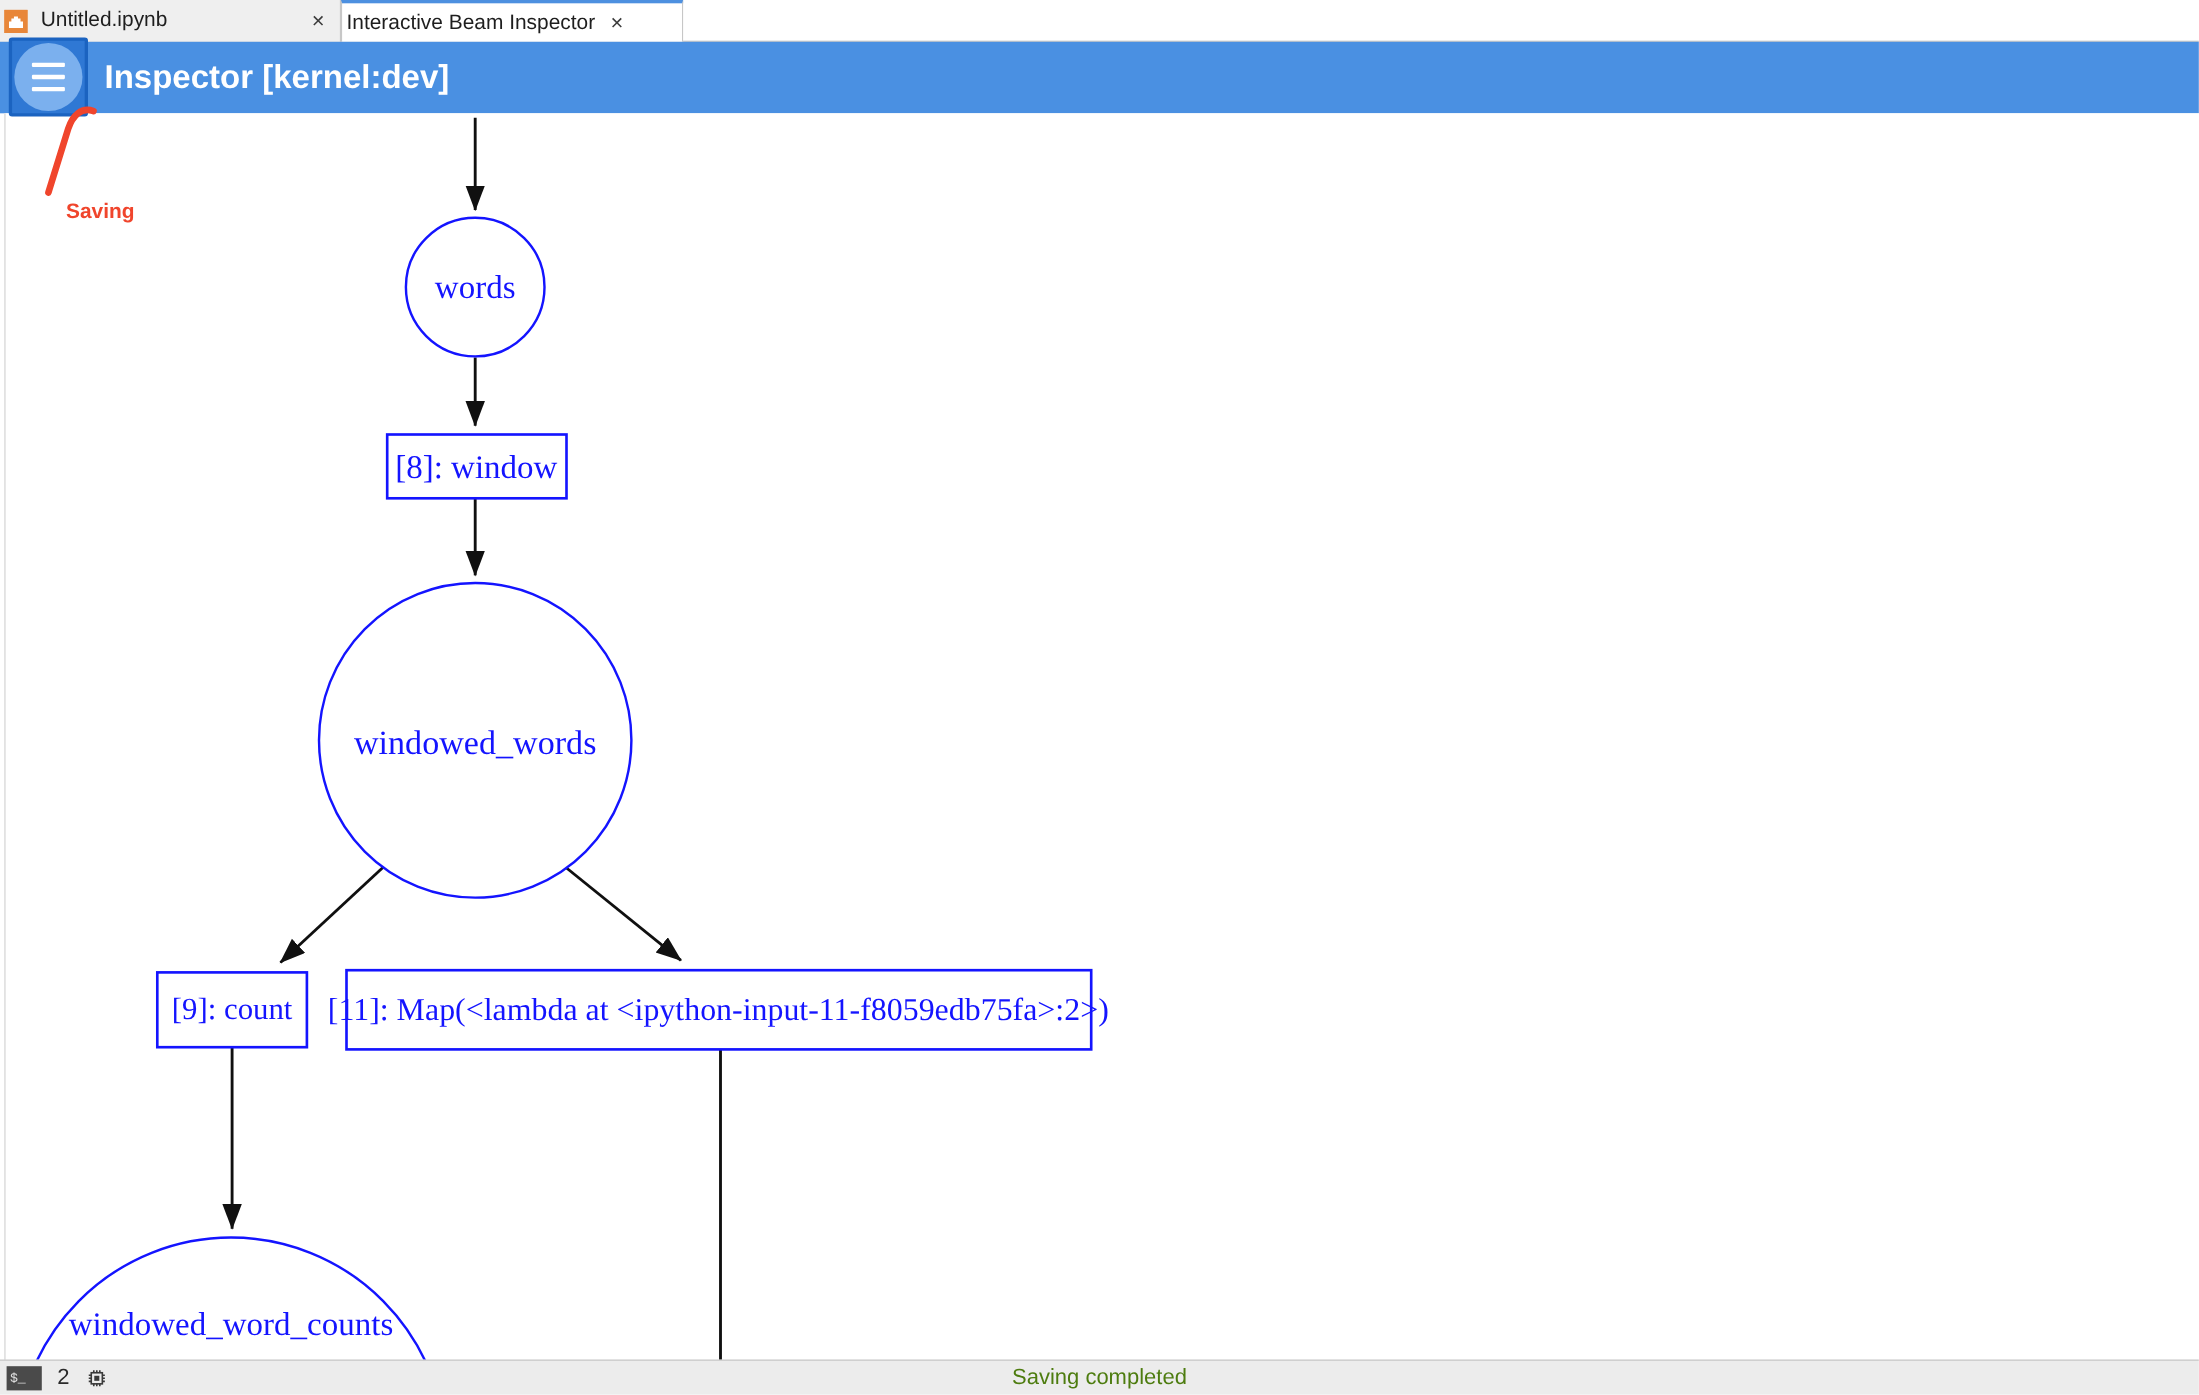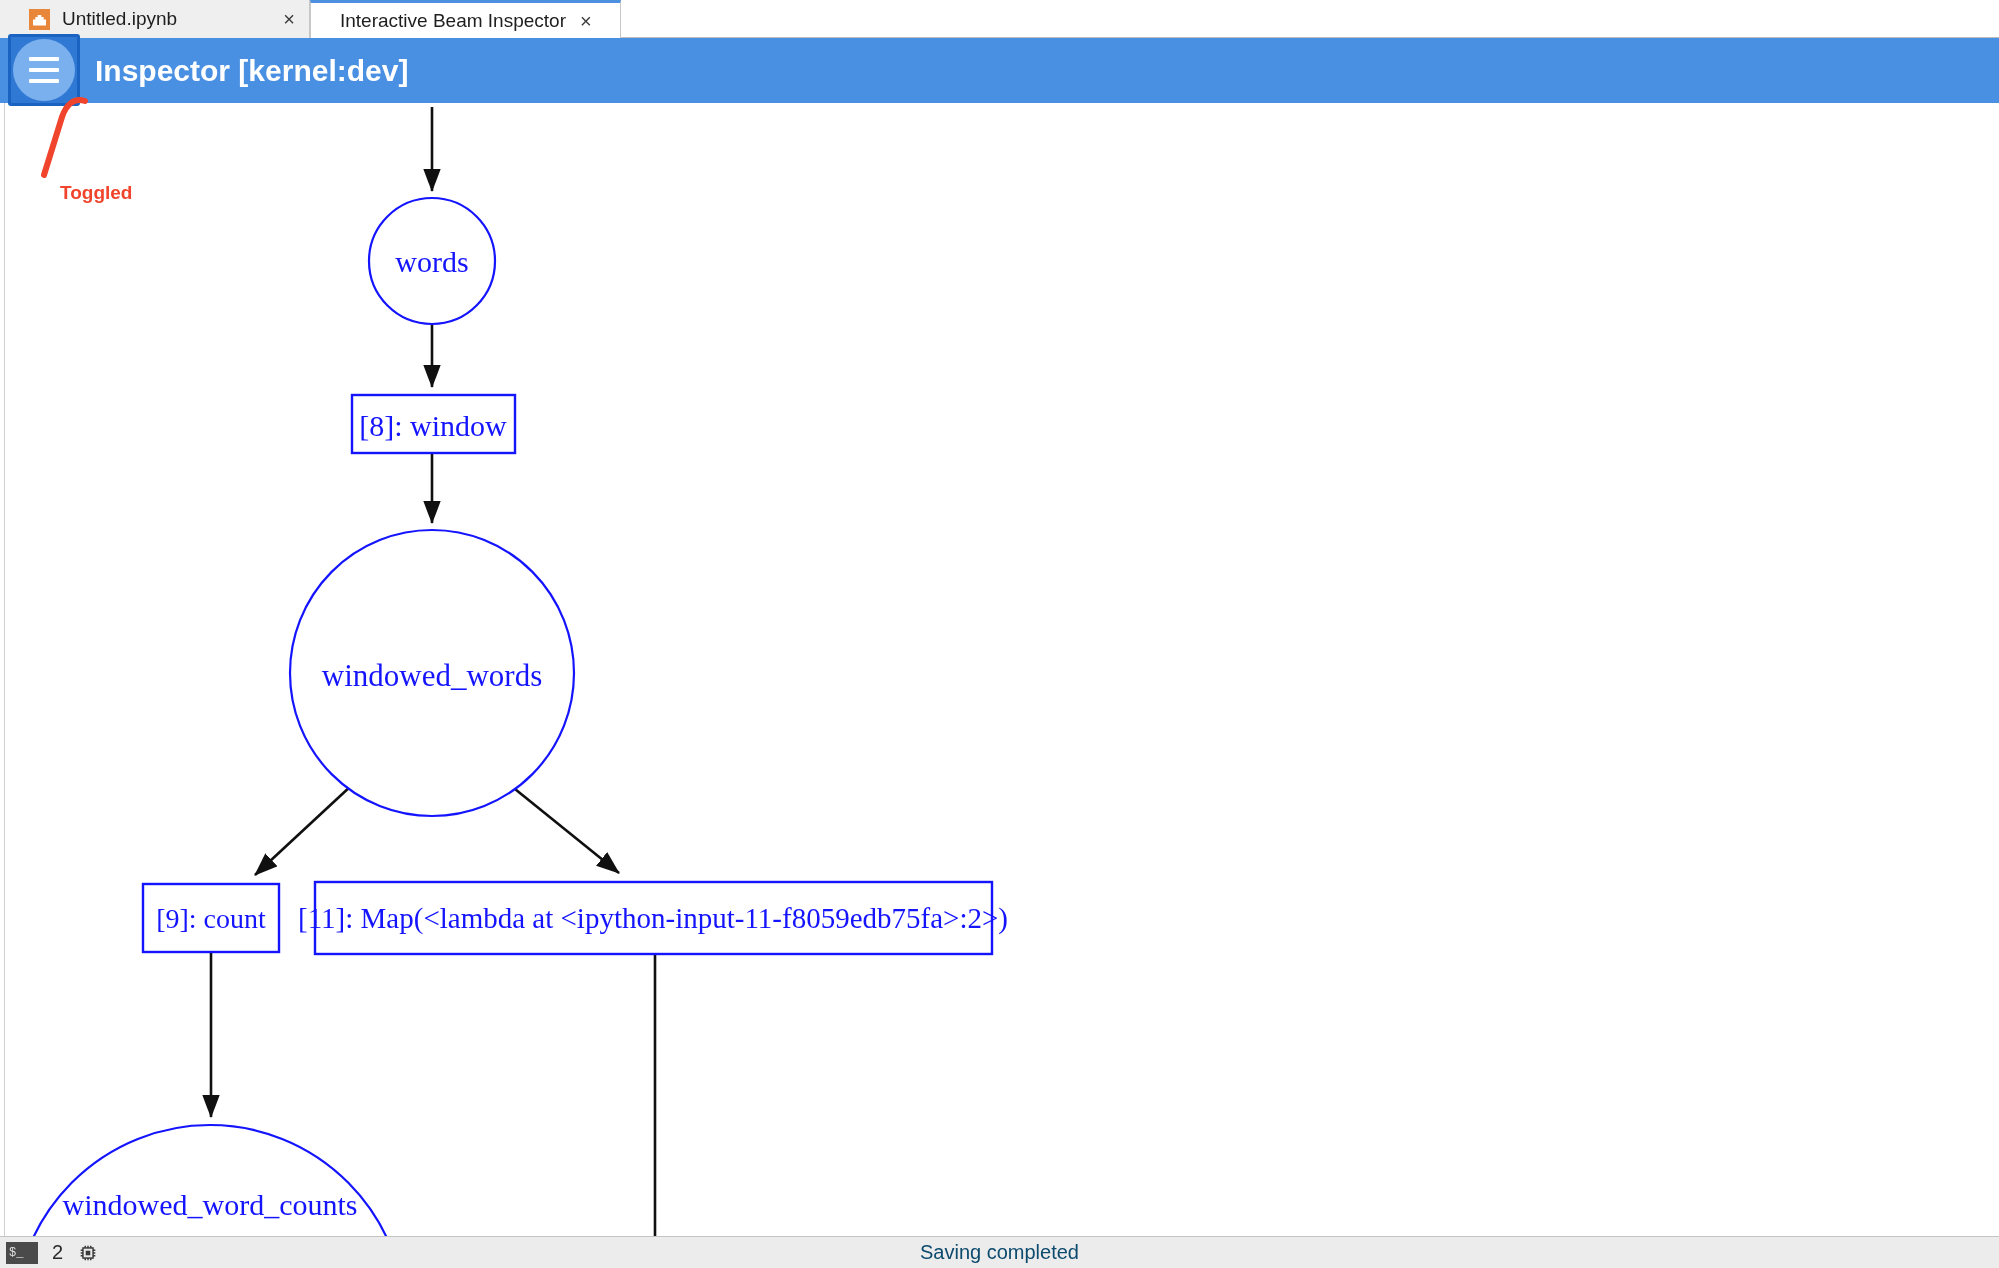--- a/index.html
+++ b/index.html
@@ -32,21 +32,21 @@
     box-sizing: border-box;
     display: flex;
     align-items: stretch;
   }
   .tab {
     position: relative;
     display: flex;
     align-items: center;
     height: 38px;
     box-sizing: border-box;
-    padding: 0 14px 0 29px;
+    padding: 0 14px 0 4px;
     font-size: 19px;
     color: #1e1e1e;
     border-right: 1px solid #c7c7c7;
     white-space: nowrap;
     cursor: default;
   }
   .tab.inactive {
     background: #efefef;
     width: 310px;
   }
@@ -208,21 +208,21 @@
   .kernel-icon {
     width: 22px; height: 22px;
     color: #3a3a3a;
     display: inline-block;
   }
   .status-center {
     position: absolute;
     left: 0; right: 0;
     text-align: center;
     font-size: 20px;
-    color: #0c4a6e;
+    color: #4d7c0f;
     pointer-events: none;
   }
 </style>
 </head>
 <body>
 
 <div id="app">
 
   <div class="tabbar">
     <div class="tab inactive">
@@ -245,21 +245,21 @@
     <span class="hamburger-circle">
       <span></span>
         <span></span>
         <span></span>
     </span>
   </div>
 
   <svg class="annotation-arrow" viewBox="0 0 130 110" width="130" height="110">
     <path d="M 55 6 C 44 2 36 10 32 22 L 14 80" stroke="#f0452c" stroke-width="6" fill="none" stroke-linecap="round"></path>
   </svg>
-  <div class="annotation-label">Toggled</div>
+  <div class="annotation-label">Saving</div>
 
   <div class="content">
     <svg class="graph-svg" width="1997" height="1135" viewBox="0 0 1997 1135">
       <defs>
         <marker id="arrowhead" markerWidth="10" markerHeight="10" refX="8.6" refY="3.4" orient="auto" markerUnits="strokeWidth">
           <path d="M0,0 L0,6.8 L9,3.4 z" fill="#101010"></path>
         </marker>
       </defs>
 
       <g stroke="#101010" stroke-width="2.6" fill="none" marker-end="url(#arrowhead)">

